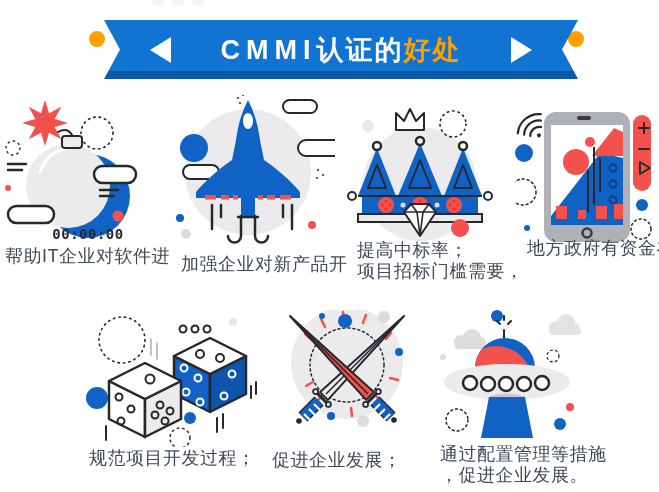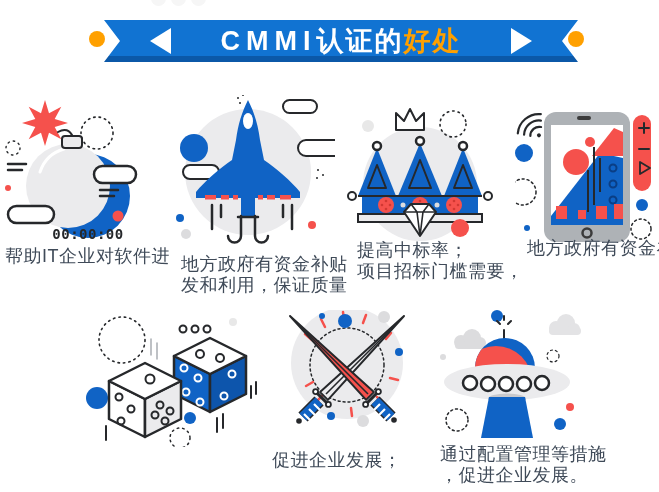--- a/index.html
+++ b/index.html
@@ -16,21 +16,21 @@
     --dark:#26282B;
     --text:#3F4A58;
   }
   *{margin:0;padding:0;box-sizing:border-box;}
   body{background:#fff;font-family:"Liberation Sans",sans-serif;}
   .canvas{position:relative;width:659px;height:492px;background:#fff;overflow:hidden;}
 
   
   .faint-dot{position:absolute;top:-9px;width:15px;height:15px;border-radius:50%;background:#F6F6F6;}
   .orange-dot{position:absolute;top:31px;width:16px;height:16px;border-radius:50%;background:var(--orange);z-index:1;}
-  .ribbon{position:absolute;left:104px;top:20px;width:474px;height:42px;z-index:2;
+  .ribbon{position:absolute;left:104px;top:20px;width:474px;height:59px;z-index:2;
     background:linear-gradient(to bottom, var(--banner-blue) 0 86%, var(--banner-blue-dark) 86% 100%);
     clip-path:polygon(0 0,100% 0,calc(100% - 16px) 50%,100% 100%,0 100%,16px 50%);
     display:flex;align-items:center;justify-content:space-between;padding:0 46px;}
   .tri{width:0;height:0;border-top:13px solid transparent;border-bottom:13px solid transparent;}
   .tri-left{border-right:21px solid #fff;}
   .tri-right{border-left:21px solid #fff;}
   .title{color:#fff;font-size:27px;font-weight:bold;line-height:40px;white-space:nowrap;}
   .title .en{letter-spacing:6px;}
   .title .zh{letter-spacing:2px;}
   .title .hl{color:var(--orange);letter-spacing:2px;}
@@ -113,22 +113,21 @@
       <rect x="267" y="195" width="8" height="4.5"></rect>
         <rect x="280" y="195" width="11" height="4.5"></rect>
     </g>
     <path class="nf s-dark" d="M212 205 V229 M221 205 V217 M283 205 V217 M292 205 V229" stroke-width="2.5" stroke-linecap="round"></path>
     <path class="nf s-dark" d="M241 216 V236 A6.5 6.5 0 1 1 228 236 M255 216 V236 A6.5 6.5 0 1 0 268 236" stroke-width="2.5" stroke-linecap="round"></path>
     <circle class="f-blue" cx="180" cy="218" r="4"></circle>
     <circle class="f-mgray" cx="186" cy="234" r="5"></circle>
     <circle class="f-red" cx="312" cy="225" r="4"></circle>
   </svg>
   <div class="caption" style="left:181px;top:254px">
-    <div>地方政府有资金补贴</div>
-    <div>发和利用，保证质量</div>
+    <div>加强企业对新产品开</div>
   </div>
 
   <svg class="illo" style="left:345px;top:98px" width="165" height="146" viewBox="345 98 165 146">
     <circle class="f-gray" cx="420" cy="184" r="57"></circle>
     <circle fill="#E8E8E8" cx="368" cy="126" r="6"></circle>
     <path class="f-white s-dark" d="M396 130 V113 L404 121 L410 109 L416 121 L424 113 V130 Z" stroke-width="2" stroke-linejoin="round"></path>
     <circle class="nf s-dark dotted" cx="453" cy="124" r="13" stroke-width="1.6"></circle>
     <polygon class="f-blue" points="358,196 377,148 396,196"></polygon>
     <polygon class="f-blue" points="398,196 420,143 442,196"></polygon>
     <polygon class="f-blue" points="444,196 463,148 482,196"></polygon>
@@ -255,20 +254,23 @@
         <circle cx="160" cy="405" r="3.5"></circle>
           <circle cx="170" cy="411" r="3.5"></circle>
           <circle cx="155" cy="415" r="3.5"></circle>
           <circle cx="165" cy="421" r="3.5"></circle>
       </g>
     </g>
     <path class="nf s-dark" d="M106 426 V440 M217 418 V432 M223 414 V428 M251 386 V398 M256 382 V394" stroke-width="2" stroke-linecap="round"></path>
     <circle class="f-blue" cx="190" cy="418" r="6"></circle>
     <circle class="nf s-dark dotted" cx="180" cy="438" r="10" stroke-width="1.5"></circle>
   </svg>
+  <div class="caption" style="left:89px;top:448px">
+    <div>规范项目开发过程；</div>
+  </div>
 
   <svg class="illo" style="left:265px;top:310px" width="170" height="136" viewBox="265 310 170 136">
     <circle class="f-gray" cx="347" cy="363" r="56"></circle>
     <circle class="nf s-dark dashed" cx="347" cy="365" r="37" stroke-width="1.5"></circle>
     <path class="nf s-red" stroke-width="2.5" stroke-linecap="round" d="M305 334 L312 340 M321 319 L325 327 M343 312 L344 320 M366 315 L363 323 M306 386 L313 382 M391 333 L386 339 M398 380 L390 378 M383 403 L377 397 M316 402 L322 396 M352 416 L351 408"></path>
     <circle class="f-blue" cx="345" cy="321" r="7"></circle>
     <circle class="f-blue" cx="322" cy="316" r="3"></circle>
     <circle class="f-blue" cx="399" cy="352" r="4"></circle>
     <circle class="f-blue" cx="331" cy="416" r="4"></circle>
     <circle class="f-mgray" cx="384" cy="317" r="6"></circle>

